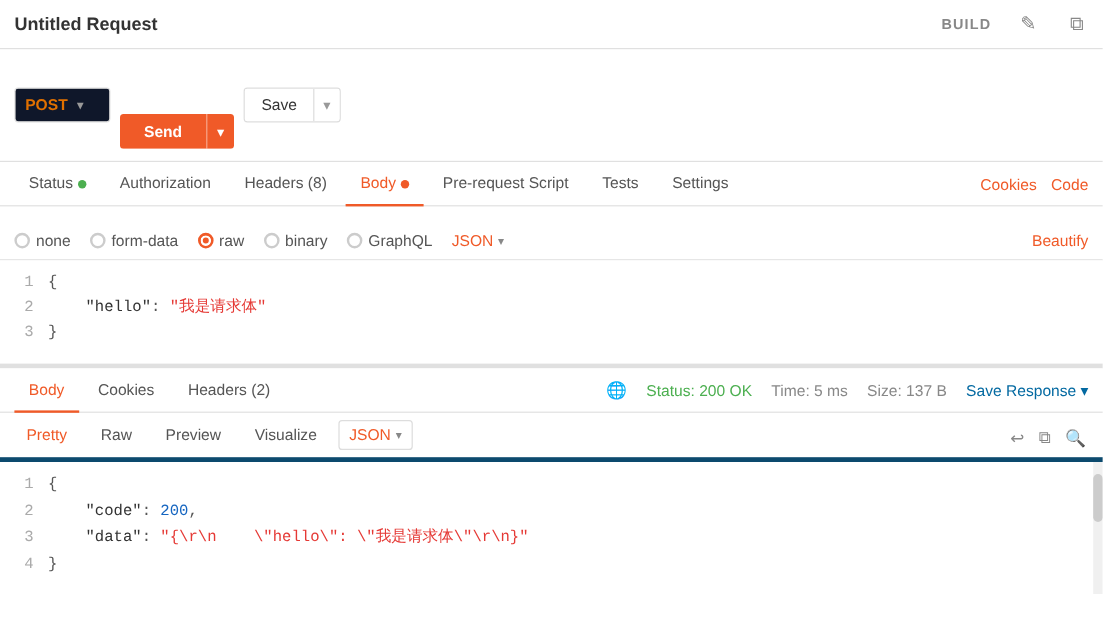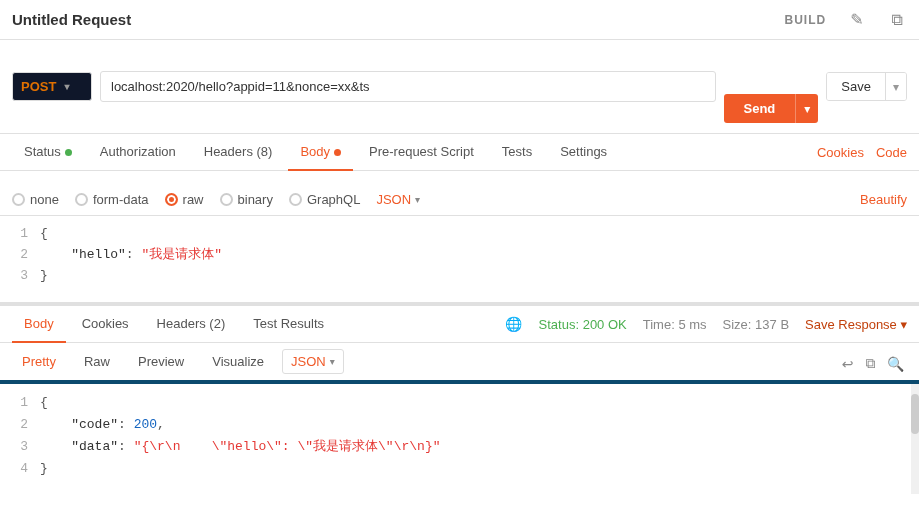--- a/index.html
+++ b/index.html
@@ -52,21 +52,21 @@
     .punctuation { color: #555; }
 
     
     .response-tabs { display: flex; align-items: center; padding: 0 12px; border-bottom: 1px solid #e0e0e0; gap: 4px; background: #fff; }
     .rtab { padding: 10px 12px; font-size: 13px; color: #555; cursor: pointer; border-bottom: 2px solid transparent; margin-bottom: -1px; white-space: nowrap; }
     .rtab.active { color: #f05a28; border-bottom-color: #f05a28; }
     .response-status-bar { margin-left: auto; display: flex; align-items: center; gap: 16px; font-size: 13px; }
     .globe-icon { color: #888; font-size: 14px; }
     .status-ok { color: #4caf50; }
     .time-info { color: #888; }
-    .save-response-btn { color: #c2410c; background: none; border: none; cursor: pointer; font-size: 13px; }
+    .save-response-btn { color: #0369a1; background: none; border: none; cursor: pointer; font-size: 13px; }
 
     
     .resp-inner-tabs { display: flex; align-items: flex-end; padding: 6px 12px; border-bottom: 4px solid #0c4a6e; gap: 8px; }
     .inner-tab { padding: 5px 10px; font-size: 13px; color: #555; cursor: pointer; border-radius: 3px; }
     .inner-tab.active { color: #f05a28; font-weight: 500; }
     .json-format { display: flex; align-items: center; gap: 4px; color: #f05a28; font-size: 13px; cursor: pointer; font-weight: 500; border: 1px solid #ddd; border-radius: 3px; padding: 4px 8px; }
     .resp-inner-icons { margin-left: auto; display: flex; gap: 8px; align-items: center; }
     .resp-icon-btn { background: none; border: none; cursor: pointer; color: #888; font-size: 14px; padding: 2px; }
 
     
@@ -84,21 +84,20 @@
     <button class="header-icon-btn" title="Edit">✎</button>
     <button class="header-icon-btn" title="Copy">⧉</button>
   </div>
 </div>
 
 <div class="url-bar">
   <div class="method-select">
     <span>POST</span>
     <span class="chevron">▾</span>
   </div>
-  <input class="url-input" type="text" value="localhost:2020/hello?appid=11&amp;nonce=xx&amp;ts" style="">
   <div class="send-btn-group">
     <button class="send-btn">Send</button>
     <button class="send-btn-arrow">▾</button>
   </div>
   <div class="save-btn-group">
     <button class="save-btn">Save</button>
     <button class="save-btn-arrow">▾</button>
   </div>
 </div>
 
@@ -175,23 +174,20 @@
 
 <div class="response-tabs">
   <div class="rtab active">
     <span>Body</span>
   </div>
   <div class="rtab">
     <span>Cookies</span>
   </div>
   <div class="rtab">
     <span>Headers (2)</span>
-  </div>
-  <div class="rtab">
-    <span>Test Results</span>
   </div>
   <div class="response-status-bar">
     <span class="globe-icon">🌐</span>
     <span class="status-ok">Status: 200 OK</span>
     <span class="time-info">Time: 5 ms</span>
     <span class="time-info">Size: 137 B</span>
     <button class="save-response-btn">
       <span>Save Response</span>
       <span> ▾</span>
     </button>

